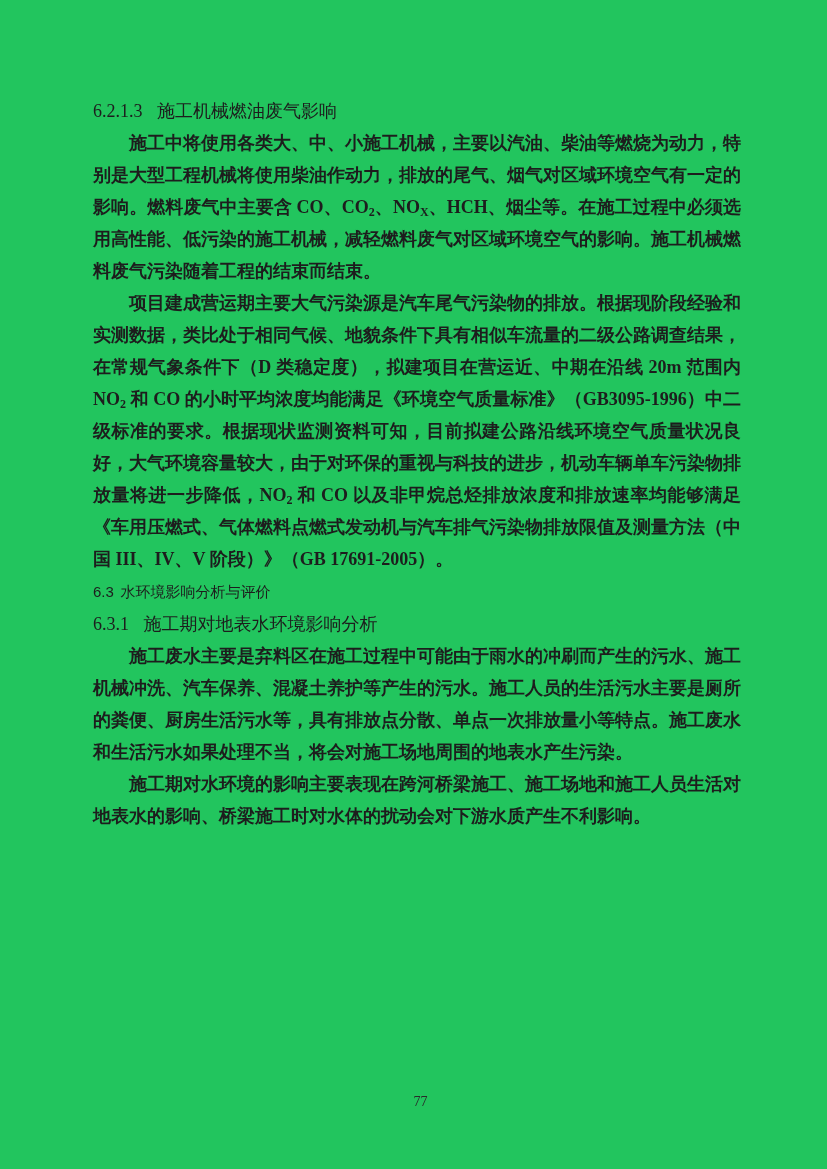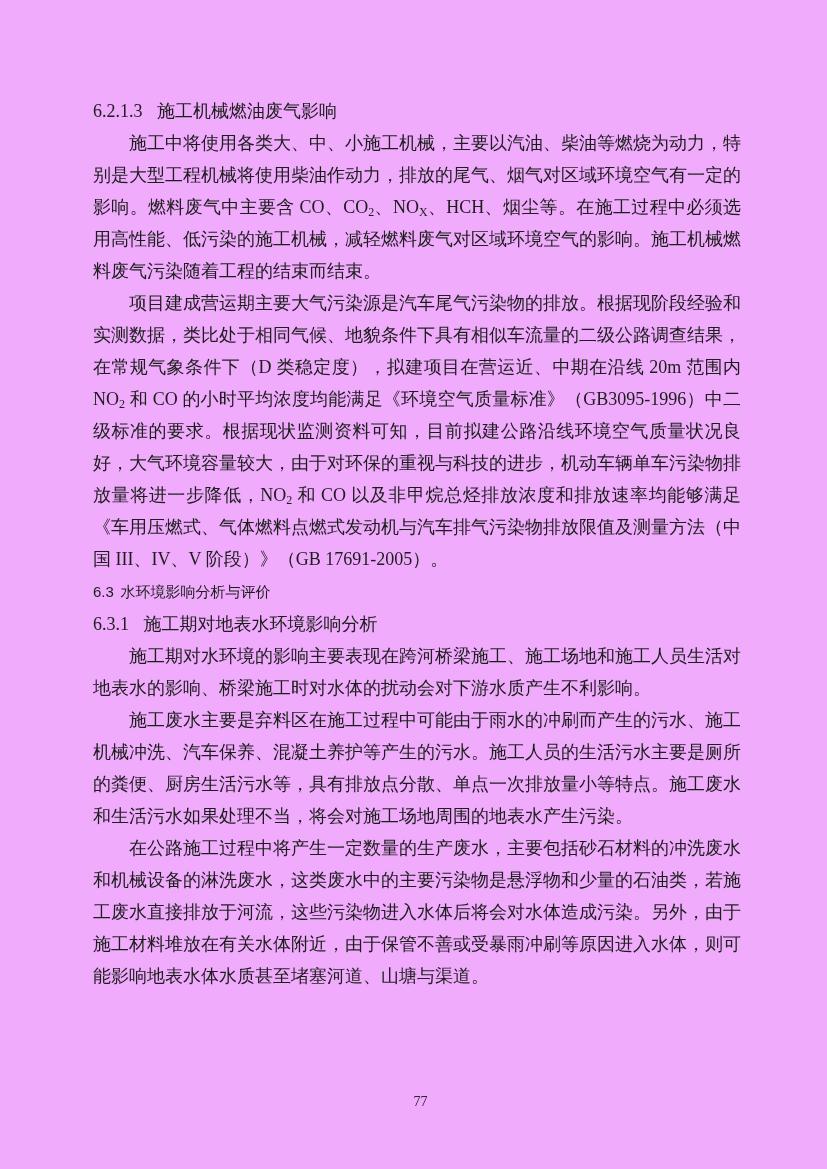--- a/index.html
+++ b/index.html
@@ -4,38 +4,39 @@
 <style>
   html, body {
     margin: 0;
     padding: 0;
     background: #ffffff;
   }
   .page {
     position: relative;
     width: 827px;
     height: 1169px;
-    background: #f0abfc;
+    background: #22c55e;
     color: #1d1d1d;
     font-family: "Liberation Serif", "DejaVu Serif", serif;
     overflow: hidden;
   }
   .content {
     position: absolute;
     left: 93px;
     top: 95px;
     width: 648px;
   }
   .content p.body-para {
     margin: 0;
     font-size: 18px;
     line-height: 32px;
     text-align: justify;
     text-indent: 36px;
     word-break: break-all;
+    font-weight: bold;
   }
   .content .heading3 {
     font-size: 18px;
     line-height: 32px;
     font-weight: normal;
     text-align: left;
   }
   .content .heading2 {
     font-size: 15px;
     line-height: 33px;
@@ -64,20 +65,19 @@
 </head>
 <body>
 
 <div class="page">
   <div class="content">
       <div class="heading3"><span class="hnum">6.2.1.3</span><span>施工机械燃油废气影响</span></div>
       <p class="body-para"><span>施工中将使用各类大、中、小施工机械，主要以汽油、柴油等燃烧为动力，特别是大型工程机械将使用柴油作动力，排放的尾气、烟气对区域环境空气有一定的影响。燃料废气中主要含 CO、CO</span><sub>2</sub><span>、NO</span><sub>X</sub><span>、HCH、烟尘等。在施工过程中必须选用高性能、低污染的施工机械，减轻燃料废气对区域环境空气的影响。施工机械燃料废气污染随着工程的结束而结束。</span></p>
       <p class="body-para"><span>项目建成营运期主要大气污染源是汽车尾气污染物的排放。根据现阶段经验和实测数据，类比处于相同气候、地貌条件下具有相似车流量的二级公路调查结果，在常规气象条件下（D 类稳定度），拟建项目在营运近、中期在沿线 20m 范围内 NO</span><sub>2</sub><span> 和 CO 的小时平均浓度均能满足《环境空气质量标准》（GB3095-1996）中二级标准的要求。根据现状监测资料可知，目前拟建公路沿线环境空气质量状况良好，大气环境容量较大，由于对环保的重视与科技的进步，机动车辆单车污染物排放量将进一步降低，NO</span><sub>2</sub><span> 和 CO 以及非甲烷总烃排放浓度和排放速率均能够满足《车用压燃式、气体燃料点燃式发动机与汽车排气污染物排放限值及测量方法（中国 III、IV、V 阶段）》（GB 17691-2005）。</span></p>
       <div class="heading2"><span class="hnum">6.3</span><span>水环境影响分析与评价</span></div>
       <div class="heading3"><span class="hnum">6.3.1</span><span>施工期对地表水环境影响分析</span></div>
+      <p class="body-para"><span>施工废水主要是弃料区在施工过程中可能由于雨水的冲刷而产生的污水、施工机械冲洗、汽车保养、混凝土养护等产生的污水。施工人员的生活污水主要是厕所的粪便、厨房生活污水等，具有排放点分散、单点一次排放量小等特点。施工废水和生活污水如果处理不当，将会对施工场地周围的地表水产生污染。</span></p>
       <p class="body-para"><span>施工期对水环境的影响主要表现在跨河桥梁施工、施工场地和施工人员生活对地表水的影响、桥梁施工时对水体的扰动会对下游水质产生不利影响。</span></p>
-      <p class="body-para"><span>施工废水主要是弃料区在施工过程中可能由于雨水的冲刷而产生的污水、施工机械冲洗、汽车保养、混凝土养护等产生的污水。施工人员的生活污水主要是厕所的粪便、厨房生活污水等，具有排放点分散、单点一次排放量小等特点。施工废水和生活污水如果处理不当，将会对施工场地周围的地表水产生污染。</span></p>
-      <p class="body-para"><span>在公路施工过程中将产生一定数量的生产废水，主要包括砂石材料的冲洗废水和机械设备的淋洗废水，这类废水中的主要污染物是悬浮物和少量的石油类，若施工废水直接排放于河流，这些污染物进入水体后将会对水体造成污染。另外，由于施工材料堆放在有关水体附近，由于保管不善或受暴雨冲刷等原因进入水体，则可能影响地表水体水质甚至堵塞河道、山塘与渠道。</span></p>
     </div>
   <div class="page-footer">
     <span>77</span>
   </div>
 </div>
 
 </body></html>

